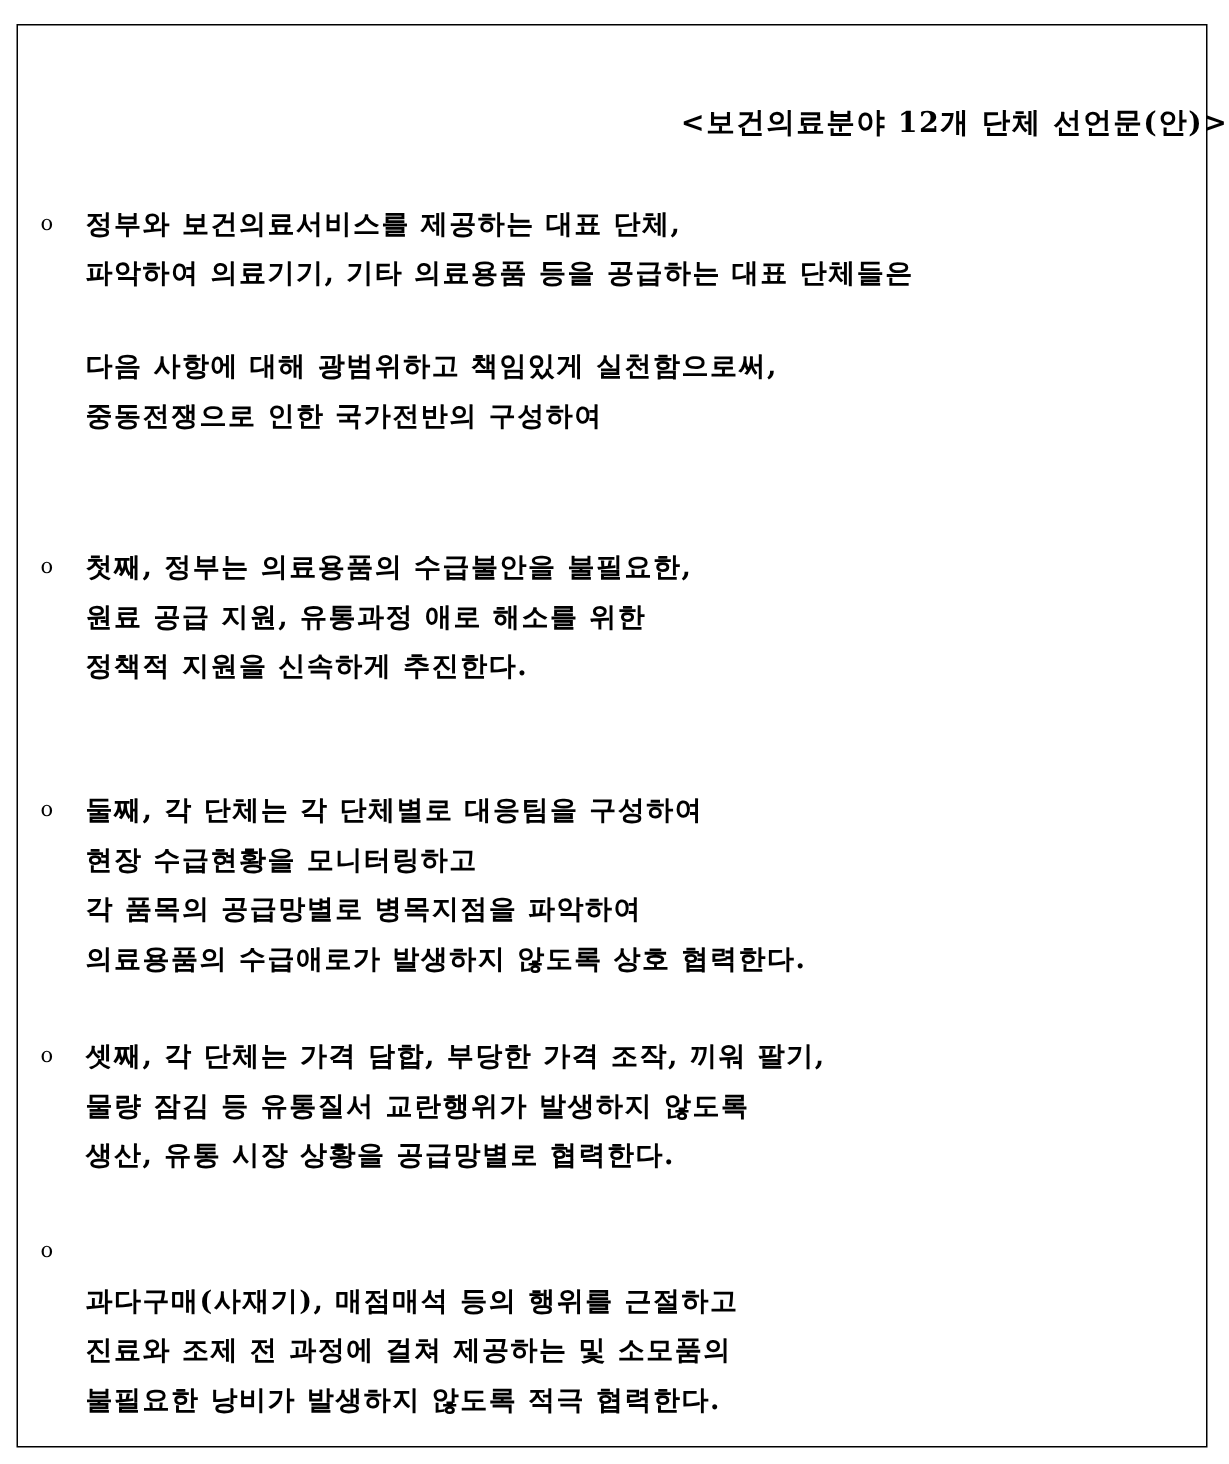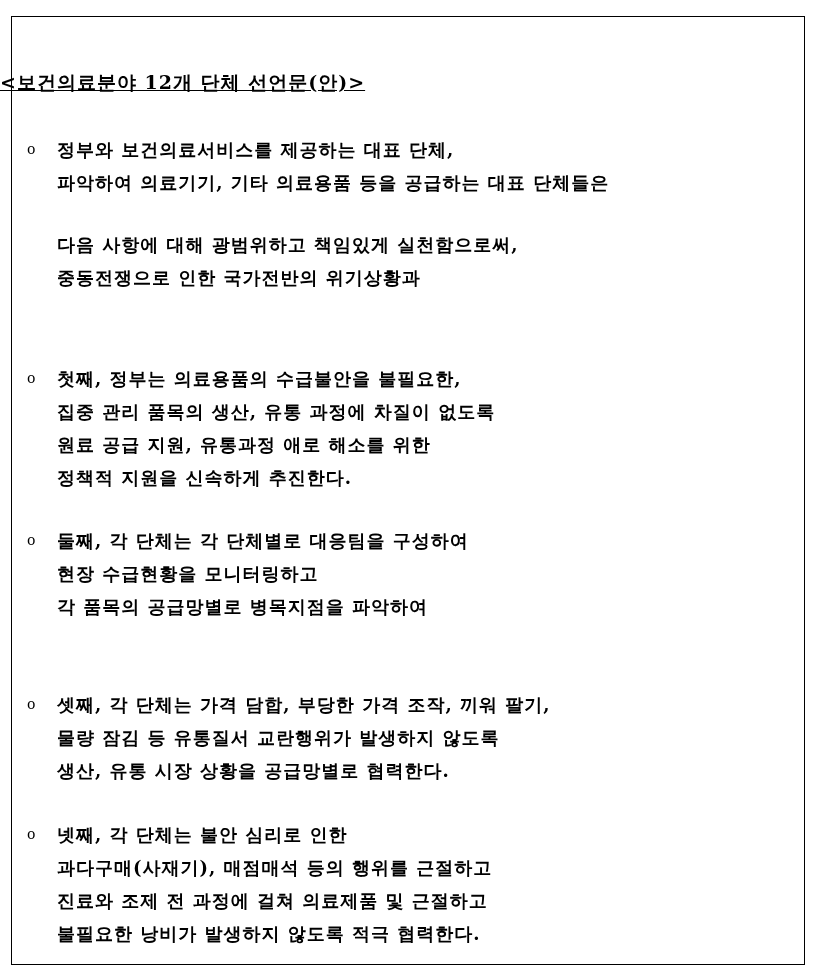--- a/index.html
+++ b/index.html
@@ -21,26 +21,25 @@
       width: 794px;
       height: 949px;
       border: 1px solid #000000;
       box-sizing: border-box;
     }
     .title {
       position: absolute;
       left: 0;
       top: 66px;
       width: 819px;
-      text-align: left;
+      text-align: right;
       font-size: 19px;
       font-weight: bold;
       line-height: 33px;
       letter-spacing: 1px;
-      text-decoration: underline;
     }
     .section {
       position: absolute;
       left: 24px;
       width: 780px;
     }
     .line {
       display: block;
       height: 33px;
       line-height: 33px;
@@ -70,52 +69,51 @@
 <div class="section" style="top:133px;">
   <span class="line">
     <span class="bullet">o</span>
     <span>정부와 보건의료서비스를 제공하는 대표 단체,</span>
   </span>
   <span class="line">파악하여 의료기기, 기타 의료용품 등을 공급하는 대표 단체들은</span>
 </div>
 
 <div class="section" style="top:228px;">
   <span class="line">다음 사항에 대해 광범위하고 책임있게 실천함으로써,</span>
-  <span class="line">중동전쟁으로 인한 국가전반의 위기상황과</span>
+  <span class="line">중동전쟁으로 인한 국가전반의 구성하여</span>
 </div>
 
 <div class="section" style="top:362px;">
   <span class="line">
     <span class="bullet">o</span>
     <span>첫째, 정부는 의료용품의 수급불안을 불필요한,</span>
   </span>
-  <span class="line">집중 관리 품목의 생산, 유통 과정에 차질이 없도록</span>
   <span class="line">원료 공급 지원, 유통과정 애로 해소를 위한</span>
   <span class="line">정책적 지원을 신속하게 추진한다.</span>
 </div>
 
 <div class="section" style="top:524px;">
   <span class="line">
     <span class="bullet">o</span>
     <span>둘째, 각 단체는 각 단체별로 대응팀을 구성하여</span>
   </span>
   <span class="line">현장 수급현황을 모니터링하고</span>
   <span class="line">각 품목의 공급망별로 병목지점을 파악하여</span>
+  <span class="line">의료용품의 수급애로가 발생하지 않도록 상호 협력한다.</span>
 </div>
 
 <div class="section" style="top:688px;">
   <span class="line">
     <span class="bullet">o</span>
     <span>셋째, 각 단체는 가격 담합, 부당한 가격 조작, 끼워 팔기,</span>
   </span>
   <span class="line">물량 잠김 등 유통질서 교란행위가 발생하지 않도록</span>
   <span class="line">생산, 유통 시장 상황을 공급망별로 협력한다.</span>
 </div>
 
 <div class="section" style="top:818px;">
   <span class="line">
     <span class="bullet">o</span>
-    <span>넷째, 각 단체는 불안 심리로 인한</span>
   </span>
   <span class="line">과다구매(사재기), 매점매석 등의 행위를 근절하고</span>
-  <span class="line">진료와 조제 전 과정에 걸쳐 의료제품 및 근절하고</span>
+  <span class="line">진료와 조제 전 과정에 걸쳐 제공하는 및 소모품의</span>
   <span class="line">불필요한 낭비가 발생하지 않도록 적극 협력한다.</span>
 </div>
 
 </body></html>

